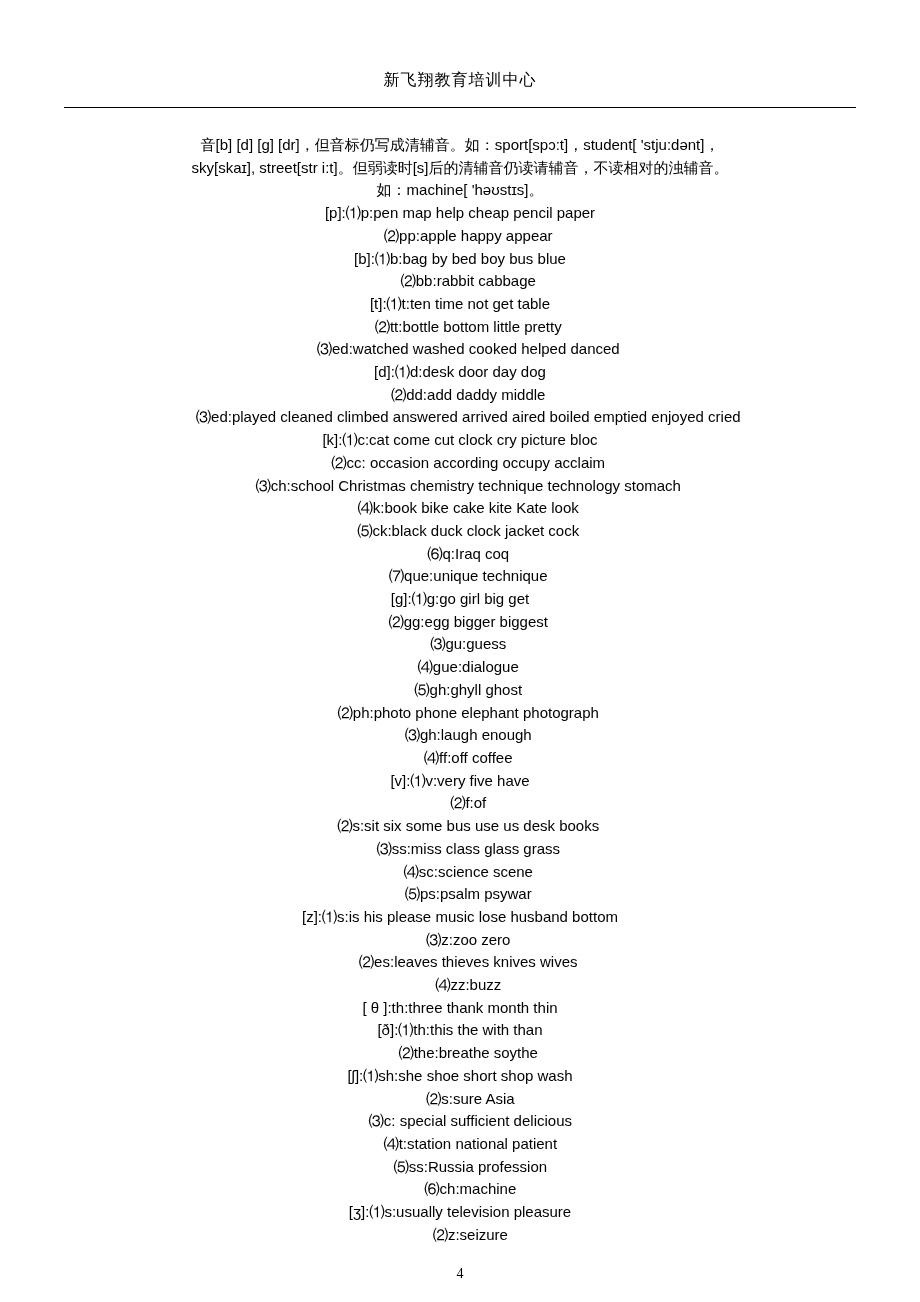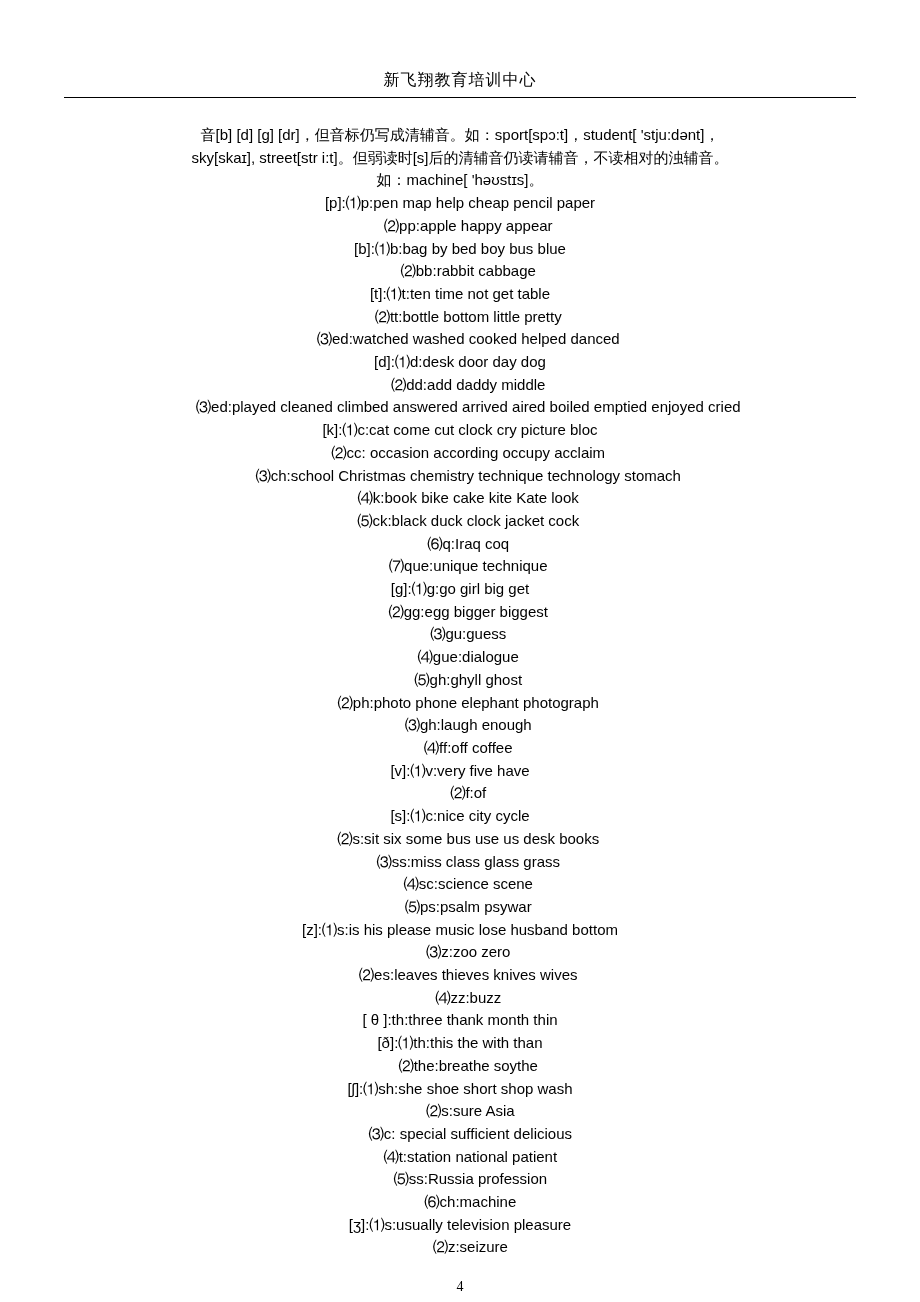--- a/index.html
+++ b/index.html
@@ -12,21 +12,21 @@
   }
   .page {
     padding: 70px 64px 0 64px;
     box-sizing: border-box;
   }
   .header {
     text-align: center;
     font-family: "KaiTi", "楷体", serif;
     font-size: 16px;
     letter-spacing: 1px;
-    margin-bottom: 6px;
+    margin-bottom: 16px;
   }
   .hr {
     border: none;
     border-top: 1px solid #000;
     margin: 0 0 26px 0;
   }
   .content p {
     margin: 0;
     line-height: 22.7px;
     white-space: pre;
@@ -70,21 +70,20 @@
       <p>[g]:⑴g:go girl big get</p>
       <p>    ⑵gg:egg bigger biggest</p>
       <p>    ⑶gu:guess</p>
       <p>    ⑷gue:dialogue</p>
       <p>    ⑸gh:ghyll ghost</p>
       <p>    ⑵ph:photo phone elephant photograph</p>
       <p>    ⑶gh:laugh enough</p>
       <p>    ⑷ff:off coffee</p>
       <p>[v]:⑴v:very five have</p>
       <p>    ⑵f:of</p>
-      <p>[s]:⑴c:nice city cycle</p>
       <p>    ⑵s:sit six some bus use us desk books</p>
       <p>    ⑶ss:miss class glass grass</p>
       <p>    ⑷sc:science scene</p>
       <p>    ⑸ps:psalm psywar</p>
       <p>[z]:⑴s:is his please music lose husband bottom</p>
       <p>    ⑶z:zoo zero</p>
       <p>    ⑵es:leaves thieves knives wives</p>
       <p>    ⑷zz:buzz</p>
       <p>[ θ ]:th:three thank month thin</p>
       <p>[ð]:⑴th:this the with than</p>

